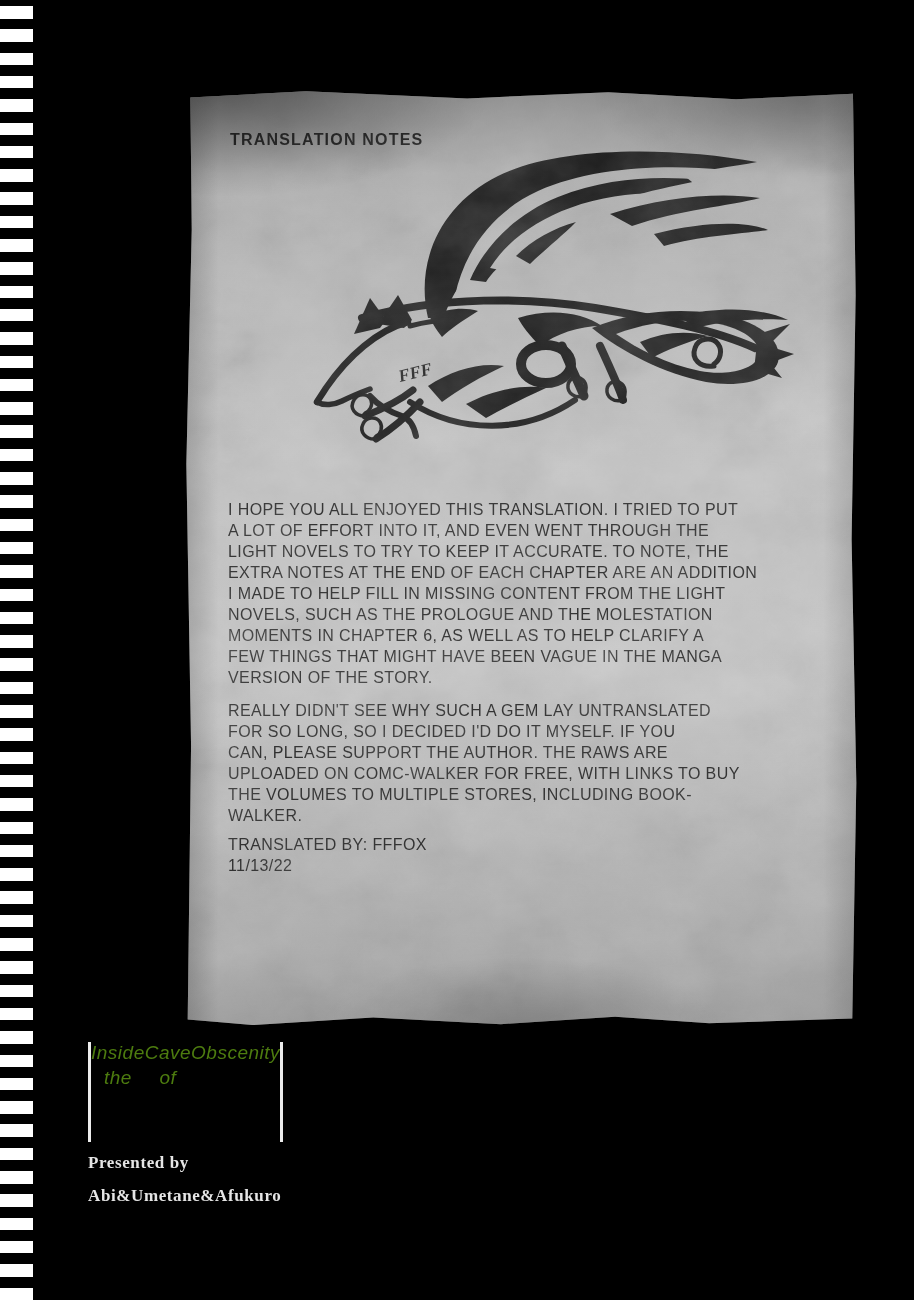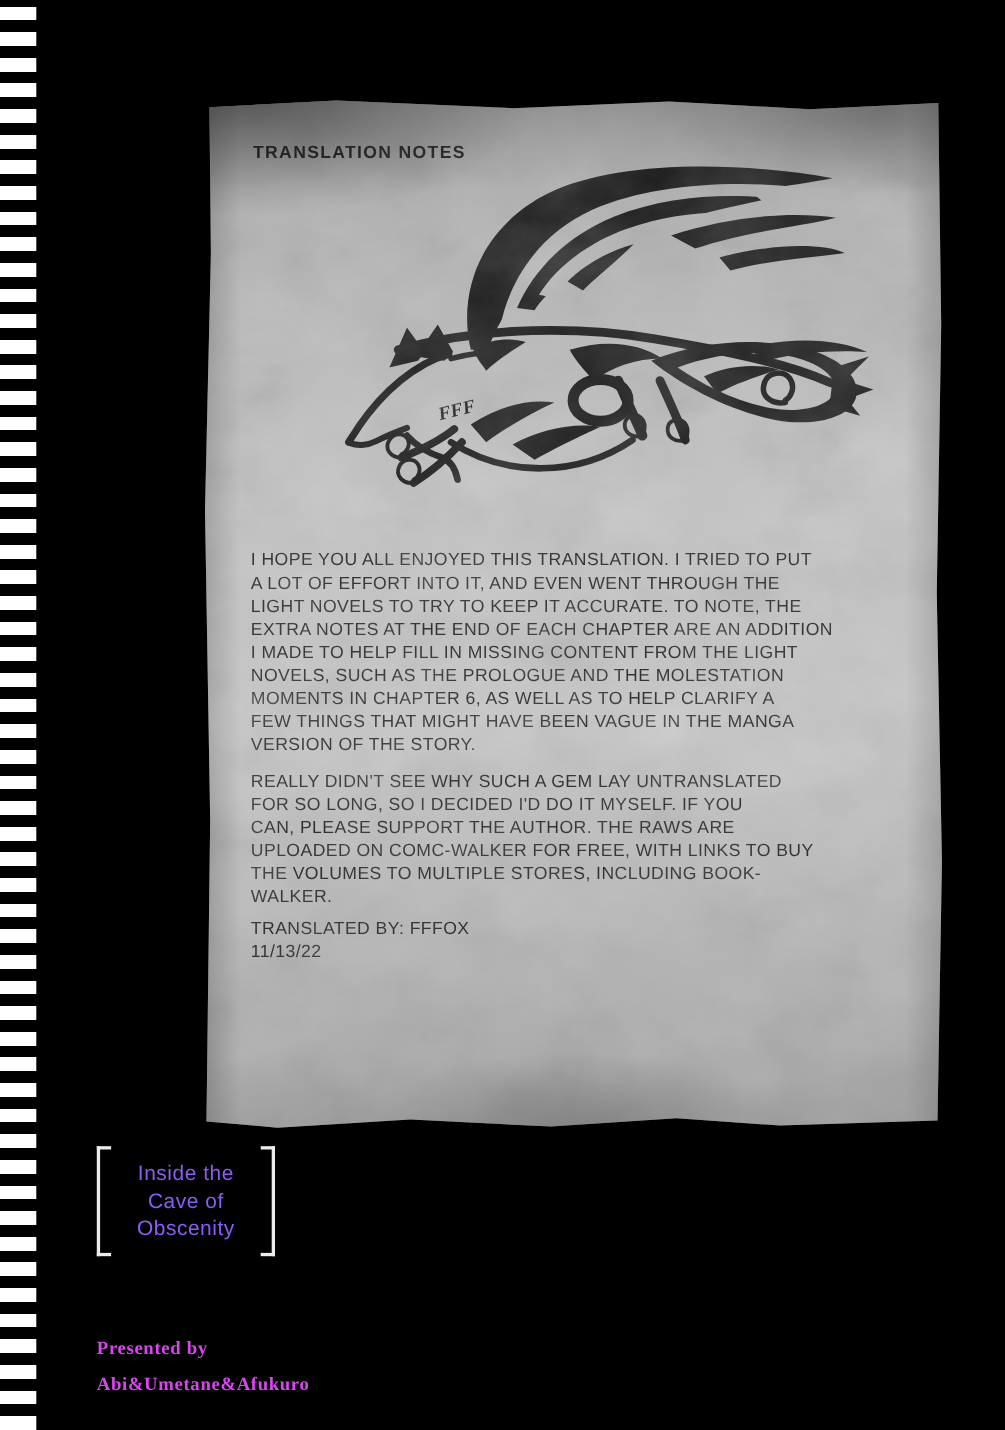--- a/index.html
+++ b/index.html
@@ -66,28 +66,28 @@
   }
   
   .series {
     position:absolute; left:88px; top:1040px; width:162px; height:104px;
     display:flex; align-items:stretch; justify-content:space-between;
   }
   .bracket { width:13px; height:100px; margin-top:2px; }
   .bracket.left  { border-left:3px solid #ececec; border-top:3px solid #ececec; border-bottom:3px solid #ececec; }
   .bracket.right { border-right:3px solid #ececec; border-top:3px solid #ececec; border-bottom:3px solid #ececec; }
   .series-lines {
-    flex:1; display:flex; flex-direction:column; justify-content:center;
-    text-align:center; color:#8b5cf6;
-    font-size:19px; line-height:25px; letter-spacing:0.5px;
+    flex:1; display:flex; flex-direction:row; justify-content:center;
+    text-align:center; color:#4d7c0f;
+    font-size:19px; line-height:25px; letter-spacing:0.5px;font-style:italic;
   }
   .presented {
-    position:absolute; left:88px; top:1216px;
+    position:absolute; left:88px; top:1153px;
     font-family:"Liberation Serif", serif;
-    color:#d946ef; font-size:17px; font-weight:700; letter-spacing:0.6px;
+    color:#e5e5e5; font-size:17px; font-weight:700; letter-spacing:0.6px;
   }
   .presented .names { margin-top:13px; }
 </style>
 </head>
 <body>
 
 <div class="stage">
 
   <div class="binding"></div>
 

